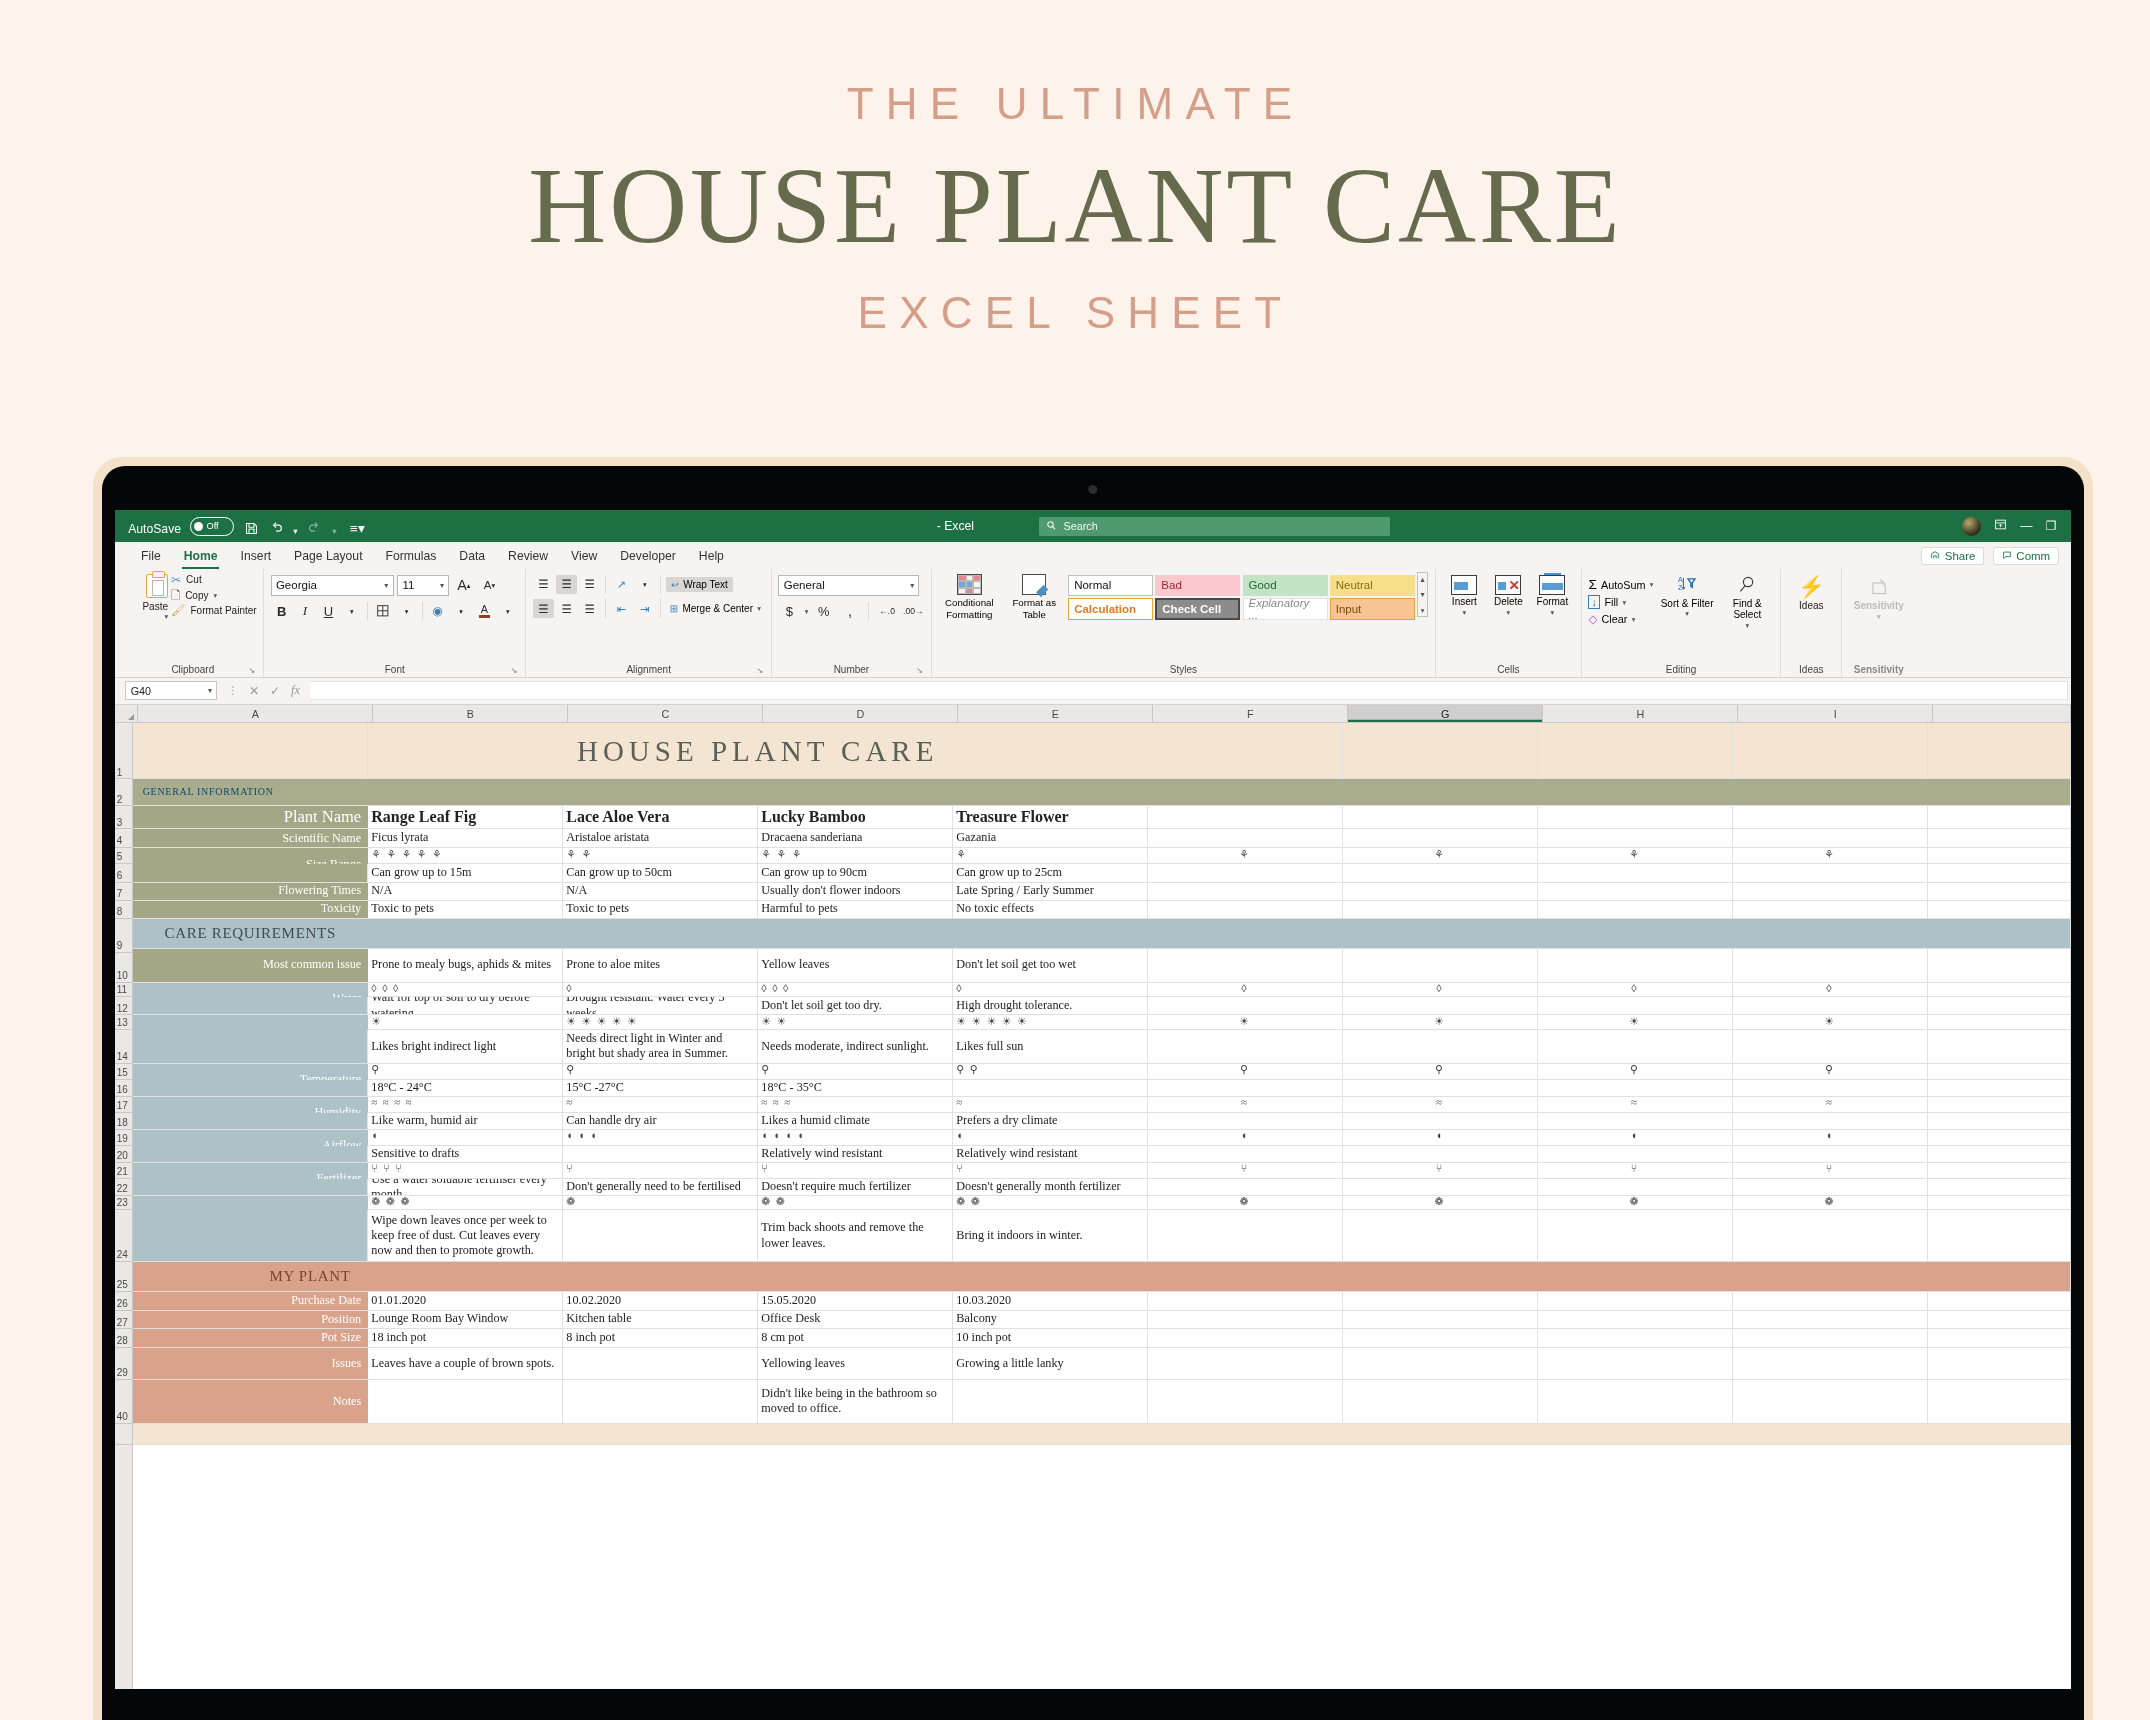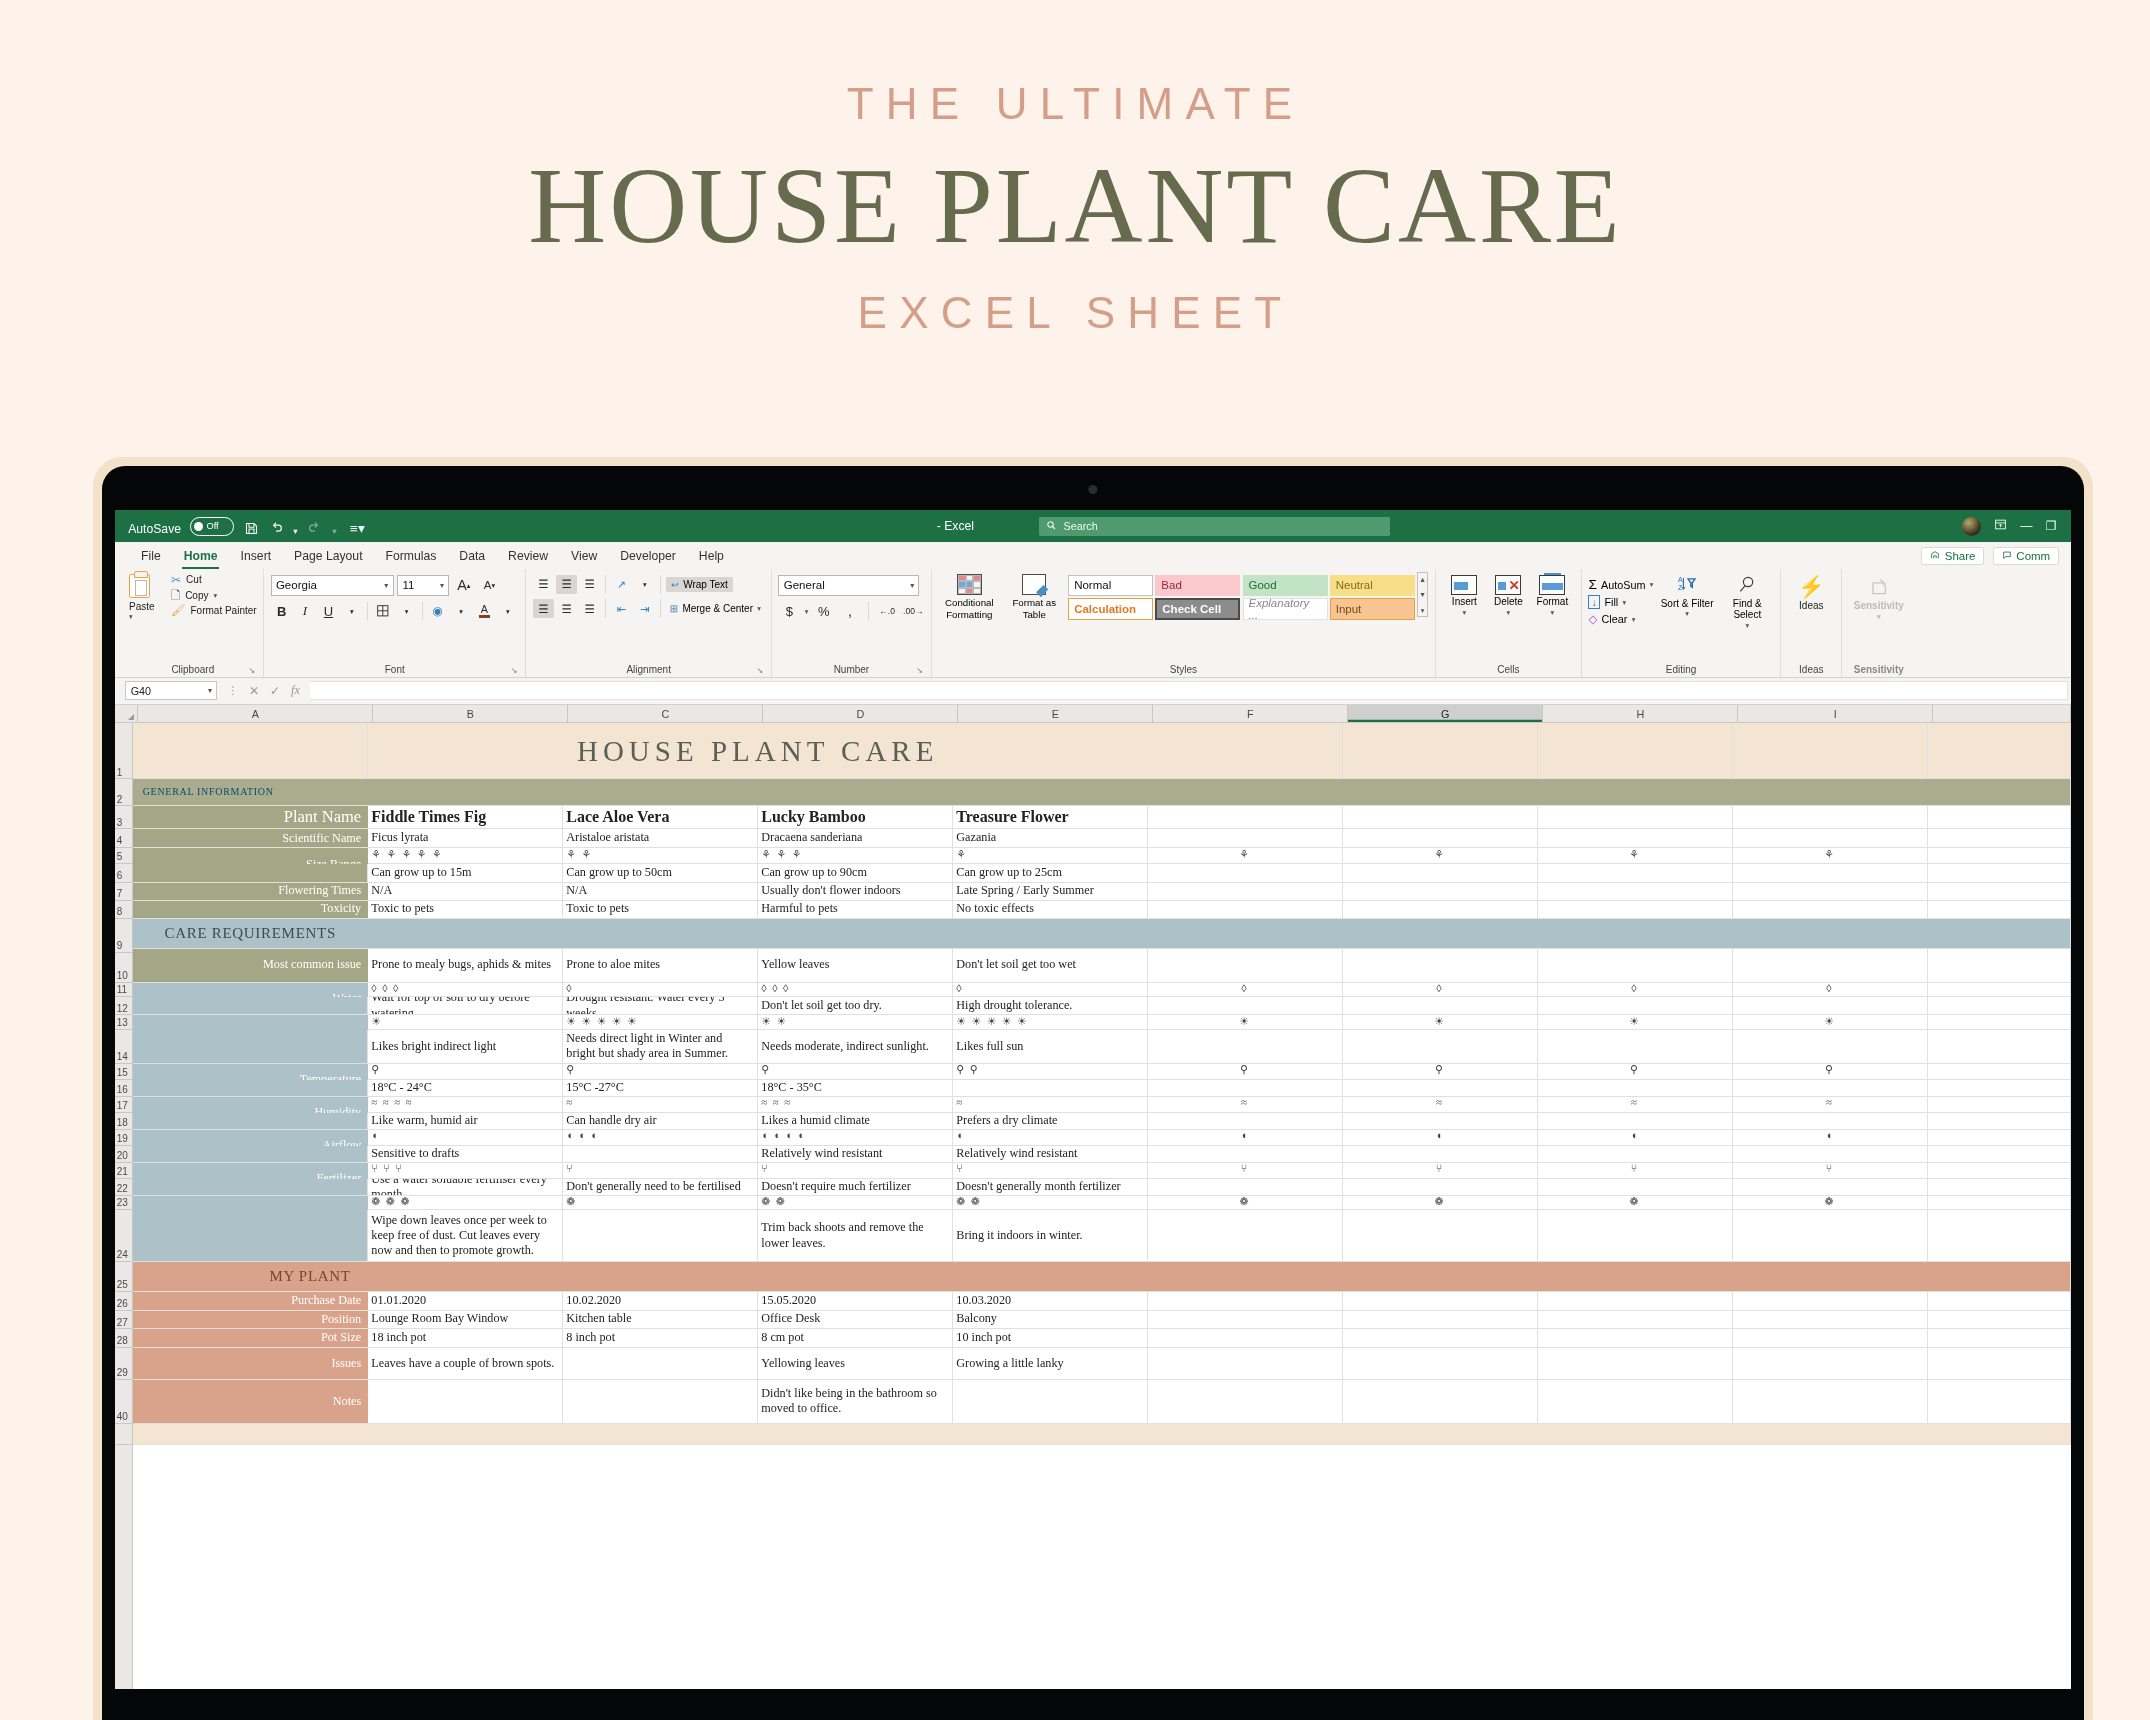--- a/index.html
+++ b/index.html
@@ -123,21 +123,21 @@
     padding-bottom: 2.2px; position: relative;
   }
   .rgroup-label .dlg {
     position: absolute; right: 1.4px; bottom: 2.2px; font-size: 8px; color: #777;
   }
   .ico { font-size: 15px; line-height: 1; color: #3a3a3a; }
   .lbl { font-size: 10px; color: #222; white-space: nowrap; }
 
   
   .paste-col {
-    display: flex; flex-direction: column; align-items: flex-start;
+    display: flex; flex-direction: column; align-items: flex-end;
     width: 39px; padding-top: 1.4px;
   }
   .paste-ico {
     width: 21.5px; height: 24.4px; border: 1.4px solid #e8a33d; border-radius: 2.2px;
     background: #fff; position: relative;
   }
   .paste-ico::before {
     content: ''; position: absolute; left: 4.3px; top: -3.6px; width: 11.5px; height: 5px;
     border: 1.4px solid #e8a33d; border-radius: 2.2px 2.2px 0 0; background: #f5f4f3;
   }
@@ -791,21 +791,21 @@
                 <div class="cell sec-green" style="width: 195px; border-right: none;"></div>
                 <div class="cell sec-green" style="width: 195px; border-right: none;"></div>
                 <div class="cell sec-green" style="width: 195px; border-right: none;"></div>
                 <div class="cell sec-green" style="width: 195px; border-right: none;"></div>
                 <div class="cell sec-green" style="width: 195px; border-right: none;"></div>
                 <div class="cell sec-green" style="width: 195px; border-right: none;"></div>
                 <div class="cell sec-green" style="width: 143px;"></div>
               </div>
               <div class="srow" style="height: 23px;">
                 <div class="cell label sec-green-dk" style="width: 235px; font-size: 16.5px;">Plant Name</div>
-                <div class="cell " style="width: 195px; font-weight: 700; font-size: 16px;">Fiddle Times Fig</div>
+                <div class="cell " style="width: 195px; font-weight: 700; font-size: 16px;">Range Leaf Fig</div>
                 <div class="cell " style="width: 195px; font-weight: 700; font-size: 16px;">Lace Aloe Vera</div>
                 <div class="cell " style="width: 195px; font-weight: 700; font-size: 16px;">Lucky Bamboo</div>
                 <div class="cell " style="width: 195px; font-weight: 700; font-size: 16px;">Treasure Flower</div>
                 <div class="cell " style="width: 195px;"></div>
                 <div class="cell " style="width: 195px;"></div>
                 <div class="cell " style="width: 195px;"></div>
                 <div class="cell " style="width: 195px;"></div>
                 <div class="cell " style="width: 143px;"></div>
               </div>
               <div class="srow" style="height: 18.6px;">

